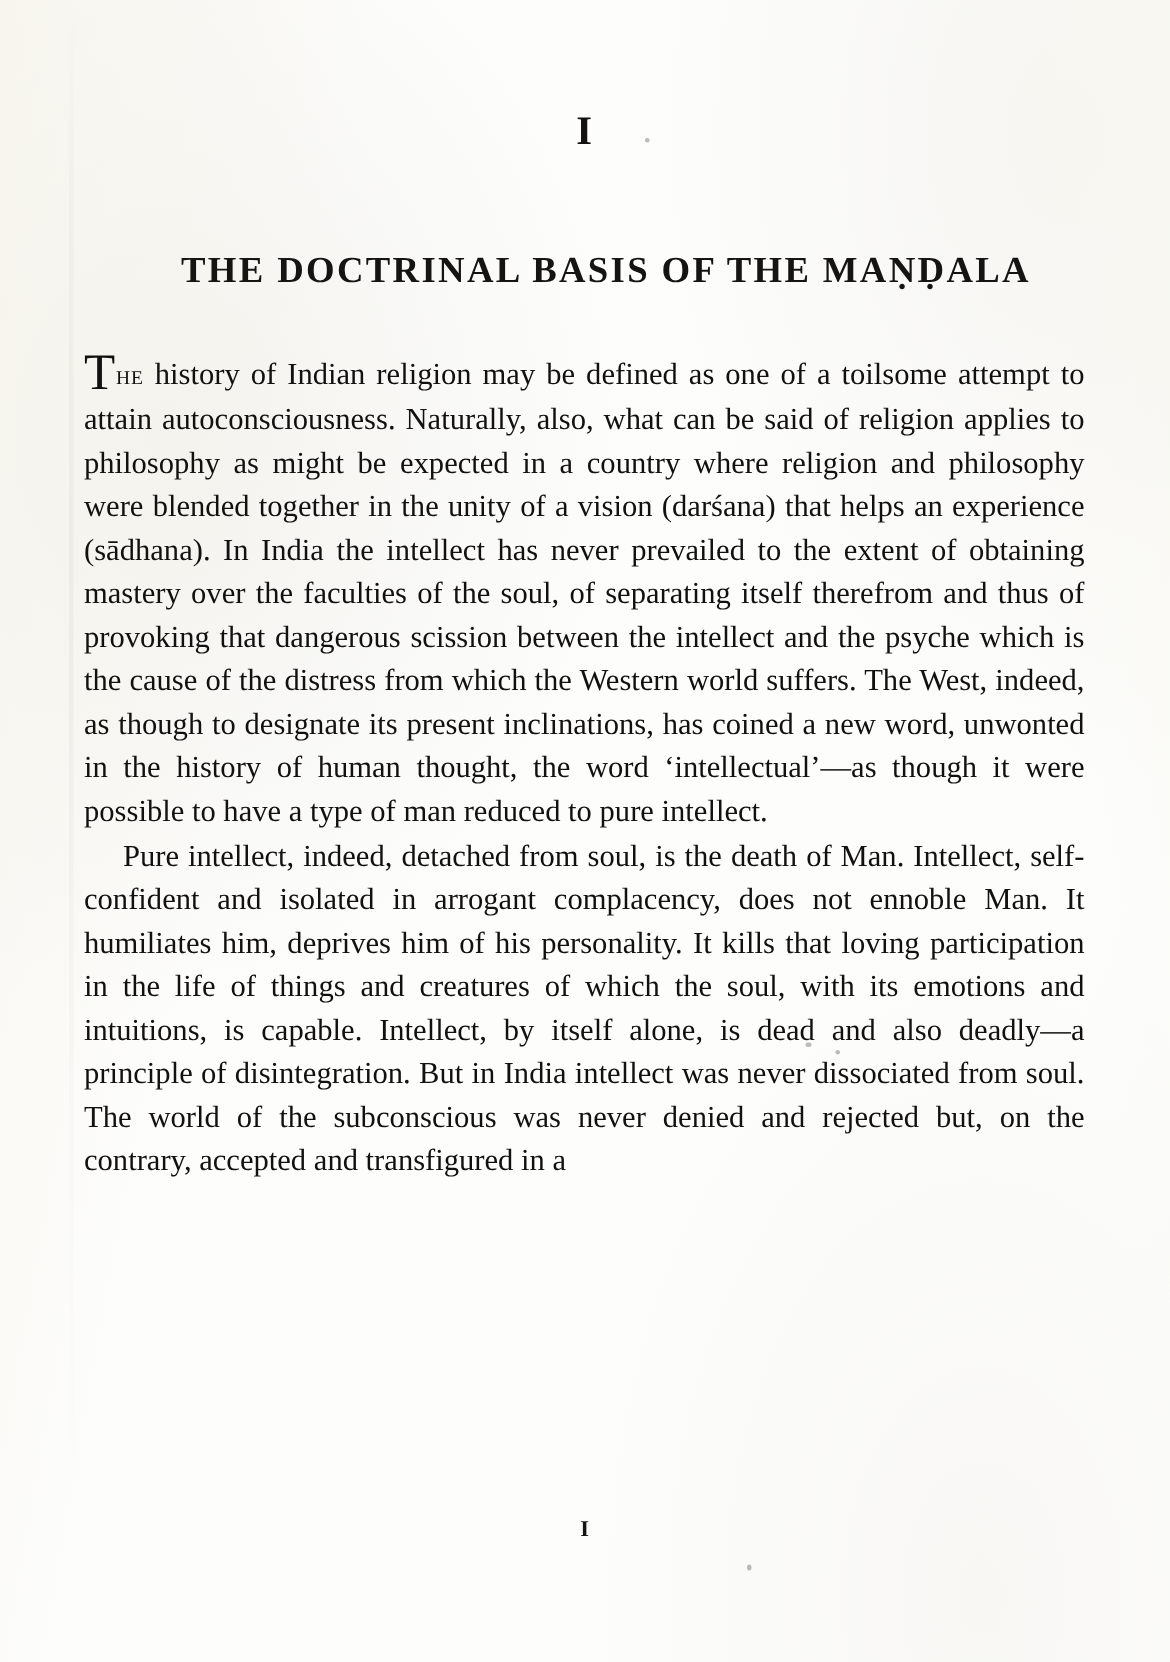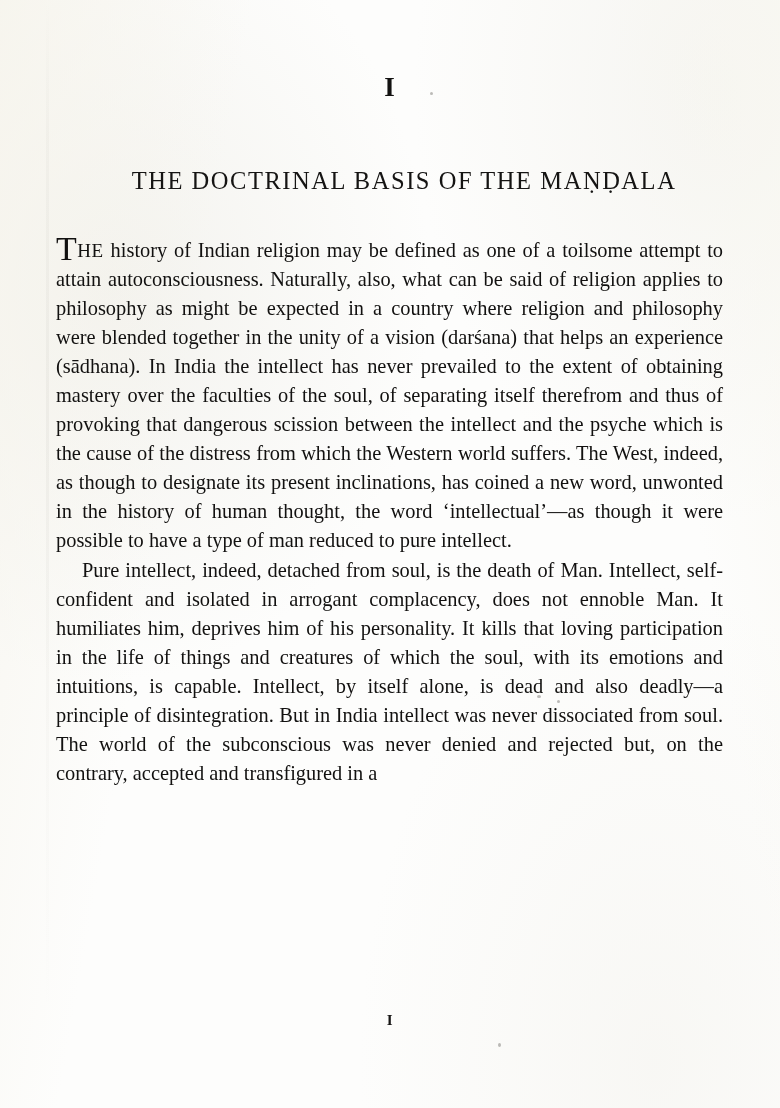--- a/index.html
+++ b/index.html
@@ -71,21 +71,21 @@
   }
 
   
   .chapter-title {
     position: absolute;
     top: 151px;
     left: 84px;
     width: 640px;
     text-align: center;
     font-size: 24.5px;
-    font-weight: 400;
+    font-weight: 700;
     letter-spacing: 1.55px;
     white-space: nowrap;
     color: #151413;
   }
 
   
   .body-block {
     position: absolute;
     top: 236px;
     left: 56px;
@@ -111,21 +111,21 @@
   .initial-cap {
     font-size: 34px;
     line-height: 0;
     font-weight: 400;
     position: relative;
     top: 3px;
     letter-spacing: 0.5px;
   }
 
   .small-caps {
-    font-size: 19px;
+    font-size: 13px;
     letter-spacing: 0.6px;
   }
 
   .ital {
   }
 
   
   .page-number {
     position: absolute;
     top: 1012px;

